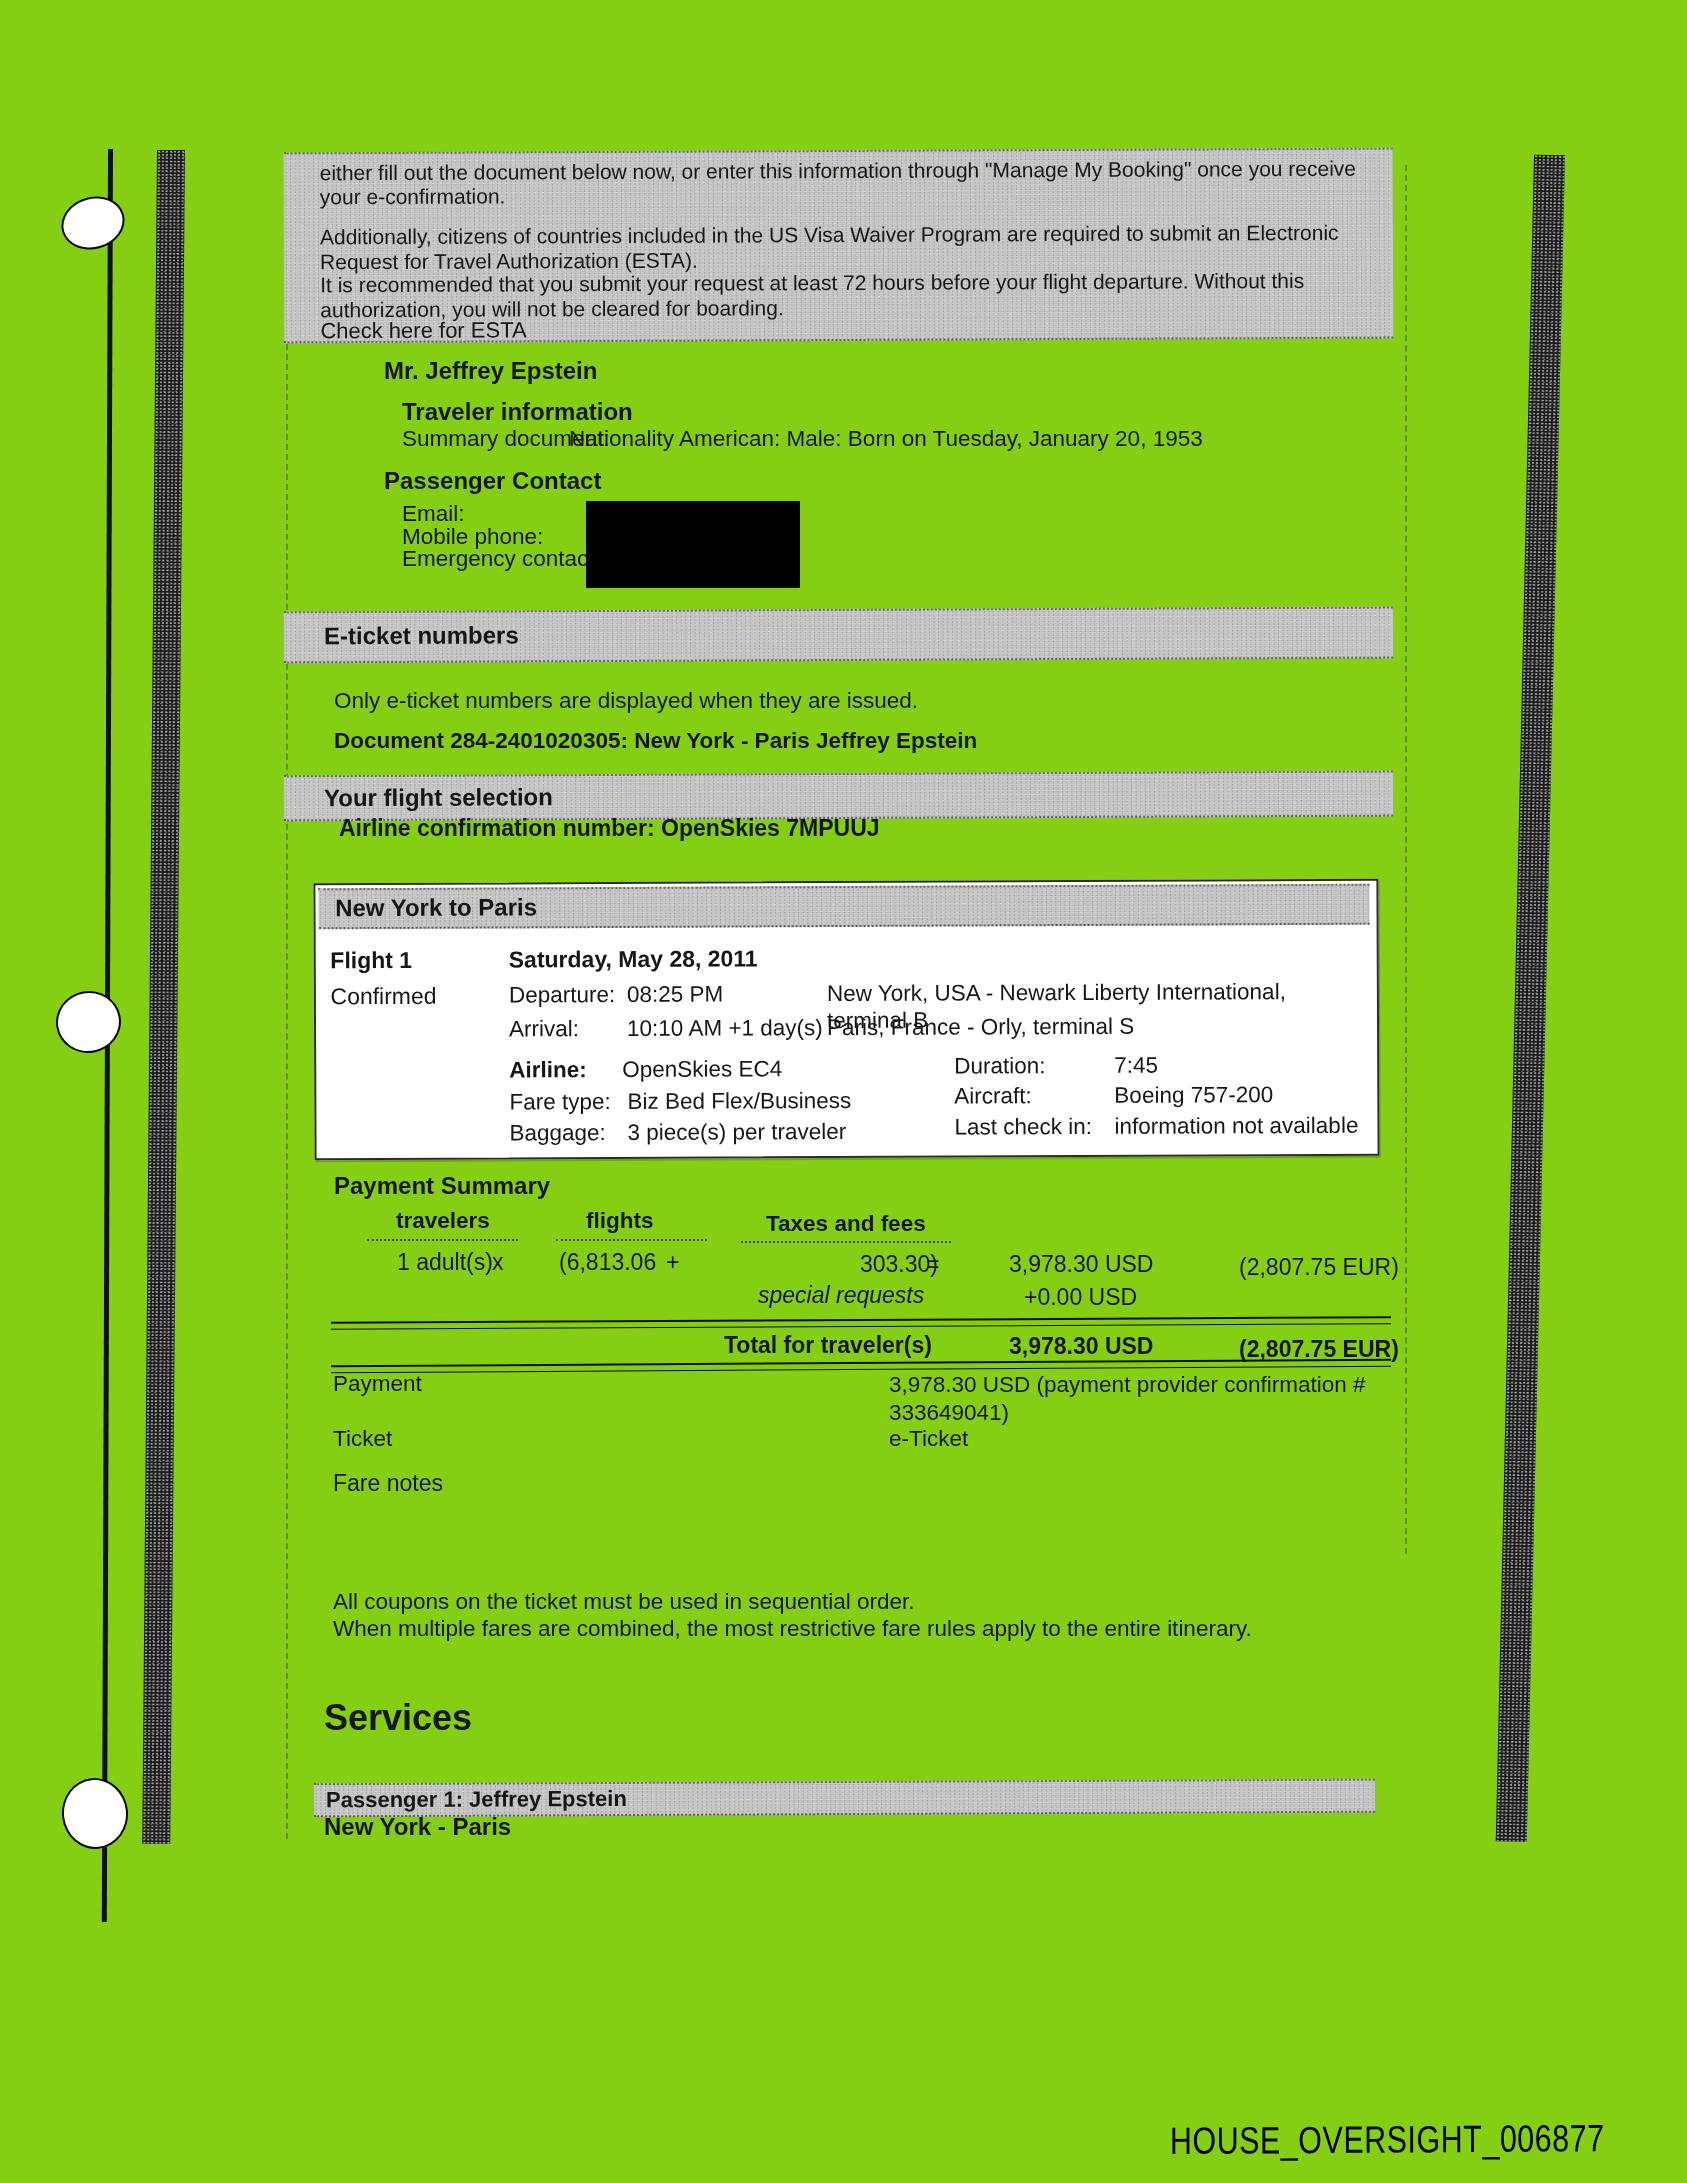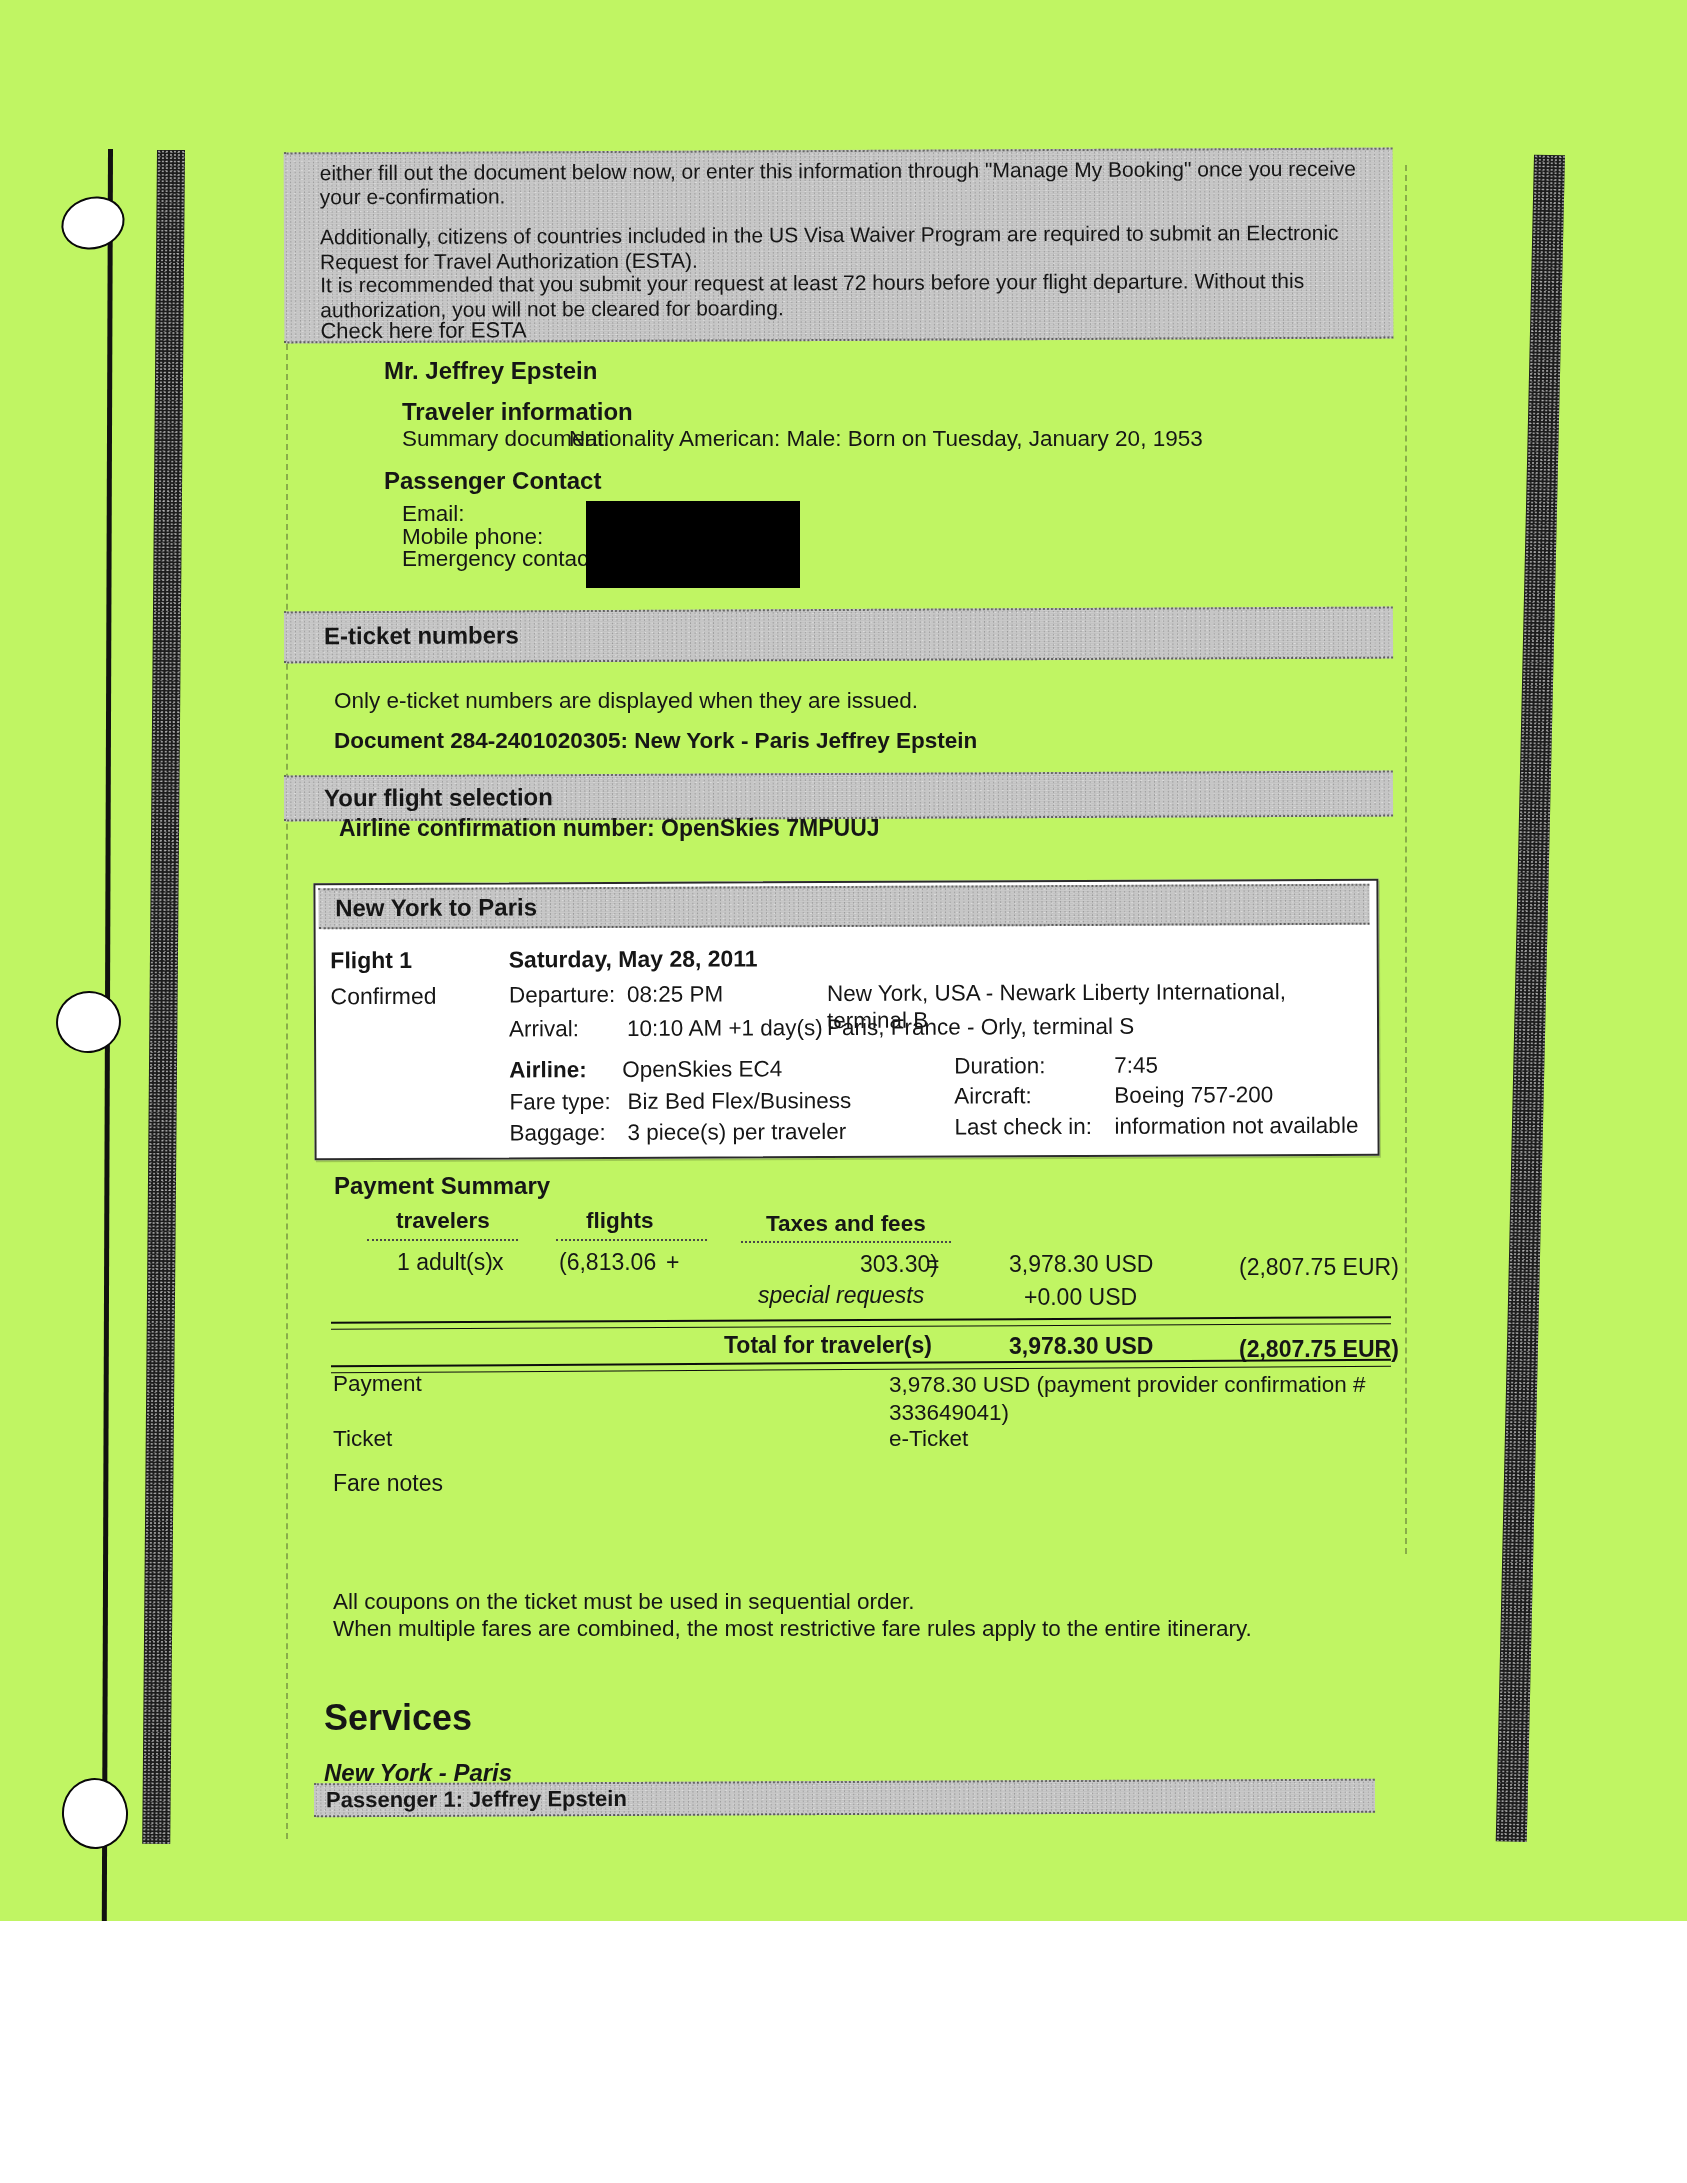--- a/index.html
+++ b/index.html
@@ -1,19 +1,19 @@
 <!DOCTYPE html>
 <html style="font-size:10.6px"><head>
 <meta charset="utf-8">
 <style>
   html,body{margin:0;padding:0;background:#ffffff;}
   #page{
     position:relative;
-    width:1687px;height:1921px;
-    background:#bef264;
+    width:1687px;height:2183px;
+    background:#84cc16;
     font-family:"Liberation Sans", sans-serif;
     color:#191919;
     overflow:hidden;
     filter:blur(0.3px) contrast(1.03);
   }
   .abs{position:absolute;}
   
   .speckle-bar{
     background-color:#1f1f1f;
     background-image:
@@ -175,18 +175,18 @@
   <div class="abs t34" style="left:889px;top:1426px;">e-Ticket</div>
 
   <div class="abs t35" style="left:333px;top:1469px;">Fare notes</div>
   <div class="abs t34" style="left:333px;top:1589px;">All coupons on the ticket must be used in sequential order.</div>
   <div class="abs t34" style="left:333px;top:1616px;">When multiple fares are combined, the most restrictive fare rules apply to the entire itinerary.</div>
 
   <div class="abs b" style="left:324px;top:1698px;font-size:36px;line-height:40px;">Services</div>
   <div class="abs halftone rot-l" style="left:314px;top:1781px;width:1061px;height:30px;">
     <div class="abs t33 b" style="left:12px;top:2px;">Passenger 1: Jeffrey Epstein</div>
   </div>
-  <div class="abs t36 b" style="left:324px;top:1759px;font-style:italic;">New York - Paris</div>
+  <div class="abs t36 b" style="left:324px;top:1813px;">New York - Paris</div>
 
   <div class="abs footer-stamp" style="left:1170px;top:2120px;">HOUSE_OVERSIGHT_006877</div>
 
 </div>
 
 
 </body></html>

